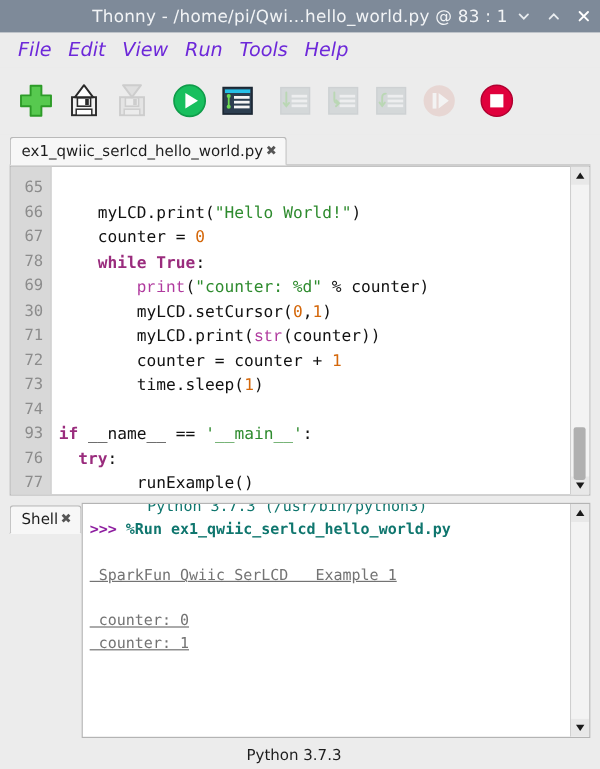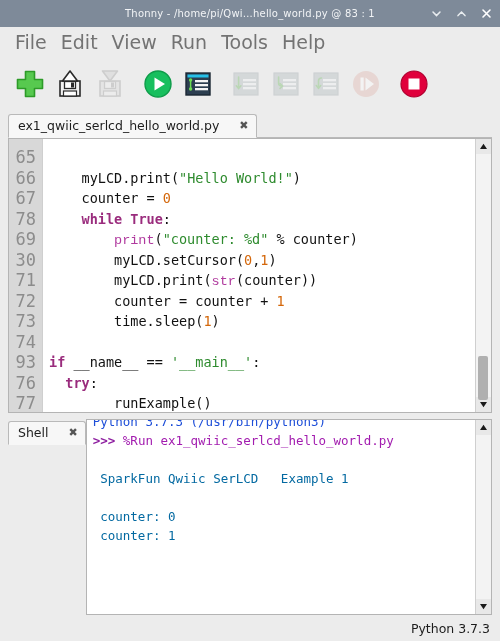--- a/index.html
+++ b/index.html
@@ -27,21 +27,21 @@
     height: 27px;
     background: #7e8a99;
     color: #ffffff;
     display: flex;
     align-items: center;
     justify-content: center;
     position: relative;
     flex: 0 0 auto;
   }
   .titlebar-text {
-    font-size: 10px;
+    font-size: 14px;
     color: #f2f4f6;
     letter-spacing: 0.2px;
     white-space: nowrap;
   }
   .win-buttons {
     position: absolute;
     right: 6px;
     top: 0;
     height: 27px;
     display: flex;
@@ -59,25 +59,26 @@
   
   .menubar {
     height: 29px;
     background: #ececec;
     display: flex;
     align-items: center;
     padding-left: 8px;
     flex: 0 0 auto;
   }
   .menu-item {
-    font-size: 19px;
-    color: #737373;
+    font-size: 16px;
+    color: #6d28d9;
     padding: 2px 7px;
     cursor: default;
     white-space: nowrap;
+    font-style: italic;
   }
 
   
   .toolbar {
     height: 56px;
     background: #ececec;
     display: flex;
     align-items: center;
     padding-left: 12px;
     flex: 0 0 auto;
@@ -115,21 +116,21 @@
   .tab {
     background: #f7f7f7;
     border: 1px solid #b9b9b9;
     border-bottom: 1px solid #f7f7f7;
     border-radius: 3px 3px 0 0;
     padding: 3px 7px 4px 9px;
     font-size: 12.5px;
     color: #1d1d1d;
     display: flex;
     align-items: center;
-    gap: 20px;
+    gap: 2px;
     position: relative;
     z-index: 2;
     cursor: pointer;
     white-space: nowrap;
   }
   .tab-close {
     font-size: 11px;
     color: #555;
     line-height: 1;
     cursor: pointer;
@@ -140,21 +141,21 @@
     background: #ffffff;
     display: flex;
     height: 275px;
     box-sizing: border-box;
     position: relative;
   }
   .gutter {
     background: #d8d8d8;
     color: #8c8c8c;
     font-family: "DejaVu Sans Mono", monospace;
-    font-size: 17px;
+    font-size: 13px;
     line-height: 20.5px;
     text-align: right;
     padding: 8px 6px 0 4px;
     min-width: 34px;
     box-sizing: border-box;
     user-select: none;
     border-right: 1px solid #cfcfcf;
   }
   .code-area {
     flex: 1;
@@ -231,32 +232,32 @@
   .shell-text {
     flex: 1;
     font-family: "DejaVu Sans Mono", monospace;
     font-size: 12.5px;
     line-height: 19px;
     padding: 2px 0 0 6px;
     white-space: pre;
     overflow: hidden;
     color: #111111;
   }
-  .sh-dim  { color: #1d4ed8; }
+  .sh-dim  { color: #0f766e; margin-left: 48px; }
   .sh-prompt { color: #8e1fa0; font-weight: bold; }
-  .sh-cmd  { color: #a21caf; }
-  .sh-out  { color: #0369a1; }
+  .sh-cmd  { color: #0f766e; font-weight: bold; }
+  .sh-out  { color: #737373; text-decoration: underline; }
 
   
   .statusbar {
     height: 26px;
     background: #ececec;
     display: flex;
     align-items: center;
-    justify-content: flex-end;
+    justify-content: center;
     padding-right: 10px;
     font-size: 12.5px;
     color: #1d1d1d;
     flex: 0 0 auto;
   }
 </style>
 </head>
 <body>
 
 <div id="app">

